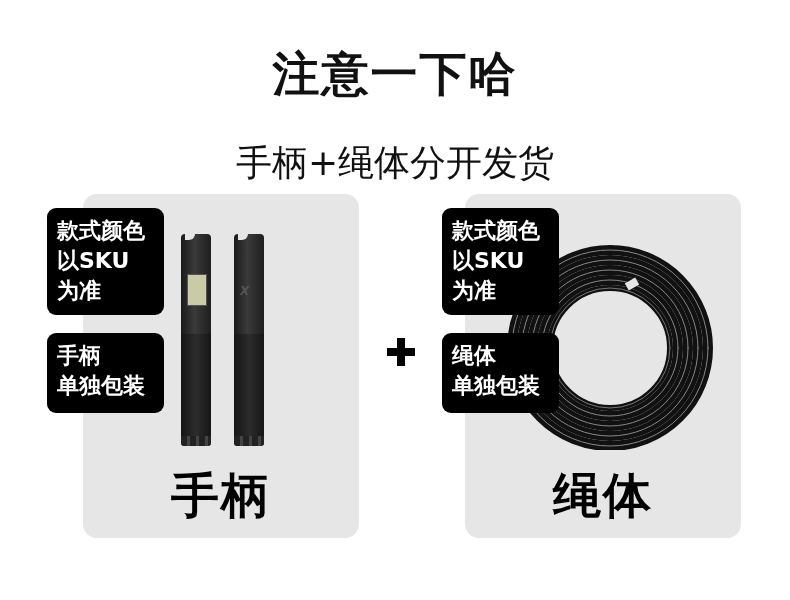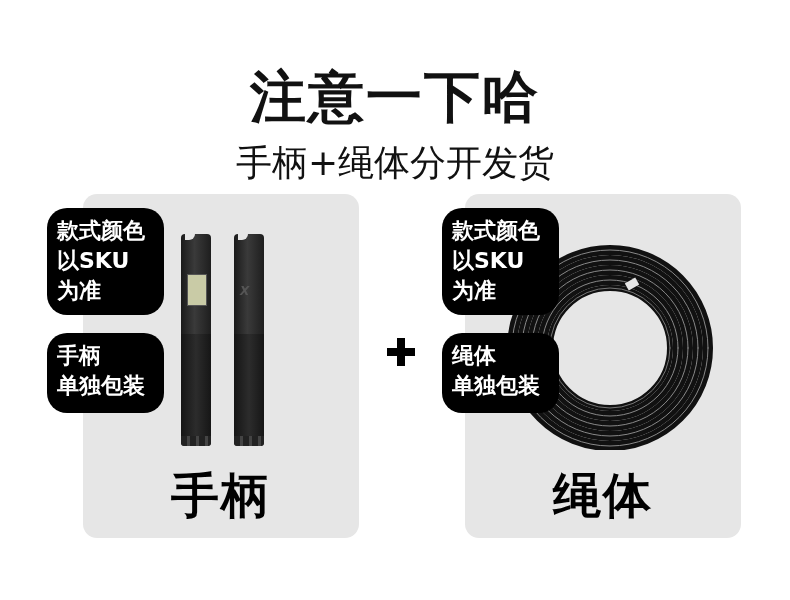--- a/index.html
+++ b/index.html
@@ -1,22 +1,22 @@
 <!DOCTYPE html>
 <html><head>
 <meta charset="utf-8">
 <style>
   html,body{margin:0;padding:0;background:#ffffff;}
   body{width:790px;height:600px;position:relative;overflow:hidden;font-family:"DejaVu Sans","Liberation Sans",sans-serif;}
-  .title{position:absolute;left:0;width:790px;top:38px;text-align:center;font-size:56px;font-weight:bold;color:#111;letter-spacing:2px;line-height:72px;margin-top:23px;}
+  .title{position:absolute;left:0;width:790px;top:38px;text-align:center;font-size:47px;font-weight:bold;color:#111;letter-spacing:2px;line-height:72px;}
   .subtitle{position:absolute;left:0;width:790px;top:114px;text-align:center;font-size:36px;color:#111;line-height:44px;margin-top:27px;}
   .panel{position:absolute;background:#e6e6e6;border-radius:14px;}
   .panel.left{left:83px;top:194px;width:276px;height:344px;}
   .panel.right{left:465px;top:194px;width:276px;height:344px;}
-  .label-box{position:absolute;background:#000;color:#fff;border-radius:20px;font-weight:bold;font-size:22px;line-height:30px;padding:8px 10px;box-sizing:border-box;}
+  .label-box{position:absolute;background:#000;color:#fff;border-radius:9px;font-weight:bold;font-size:22px;line-height:30px;padding:8px 10px;box-sizing:border-box;}
   .label-box span{display:block;white-space:nowrap;}
   .panel-caption{position:absolute;font-size:48px;font-weight:bold;color:#000;text-align:center;letter-spacing:2px;}
   .plus{position:absolute;left:387px;top:338px;width:28px;height:28px;}
   .plus::before,.plus::after{content:"";position:absolute;background:#000;}
   .plus::before{left:10px;top:0;width:8px;height:28px;}
   .plus::after{left:0;top:10px;width:28px;height:8px;}
   .handle{position:absolute;width:30px;background:linear-gradient(90deg,#1a1a1a 0%,#3a3a3a 45%,#1e1e1e 100%);border-radius:4px 4px 3px 3px;}
   .handle .grip{position:absolute;left:0;right:0;bottom:8px;top:100px;background:linear-gradient(90deg,#151515 0%,#2c2c2c 50%,#161616 100%);}
   .handle .cap{position:absolute;left:0;right:0;bottom:0;height:10px;background:repeating-linear-gradient(90deg,#222 0 6px,#444 6px 9px);border-radius:0 0 4px 4px;}
   .handle .top-notch{position:absolute;top:-2px;left:4px;width:10px;height:8px;background:#e6e6e6;border-radius:0 0 6px 0;}

